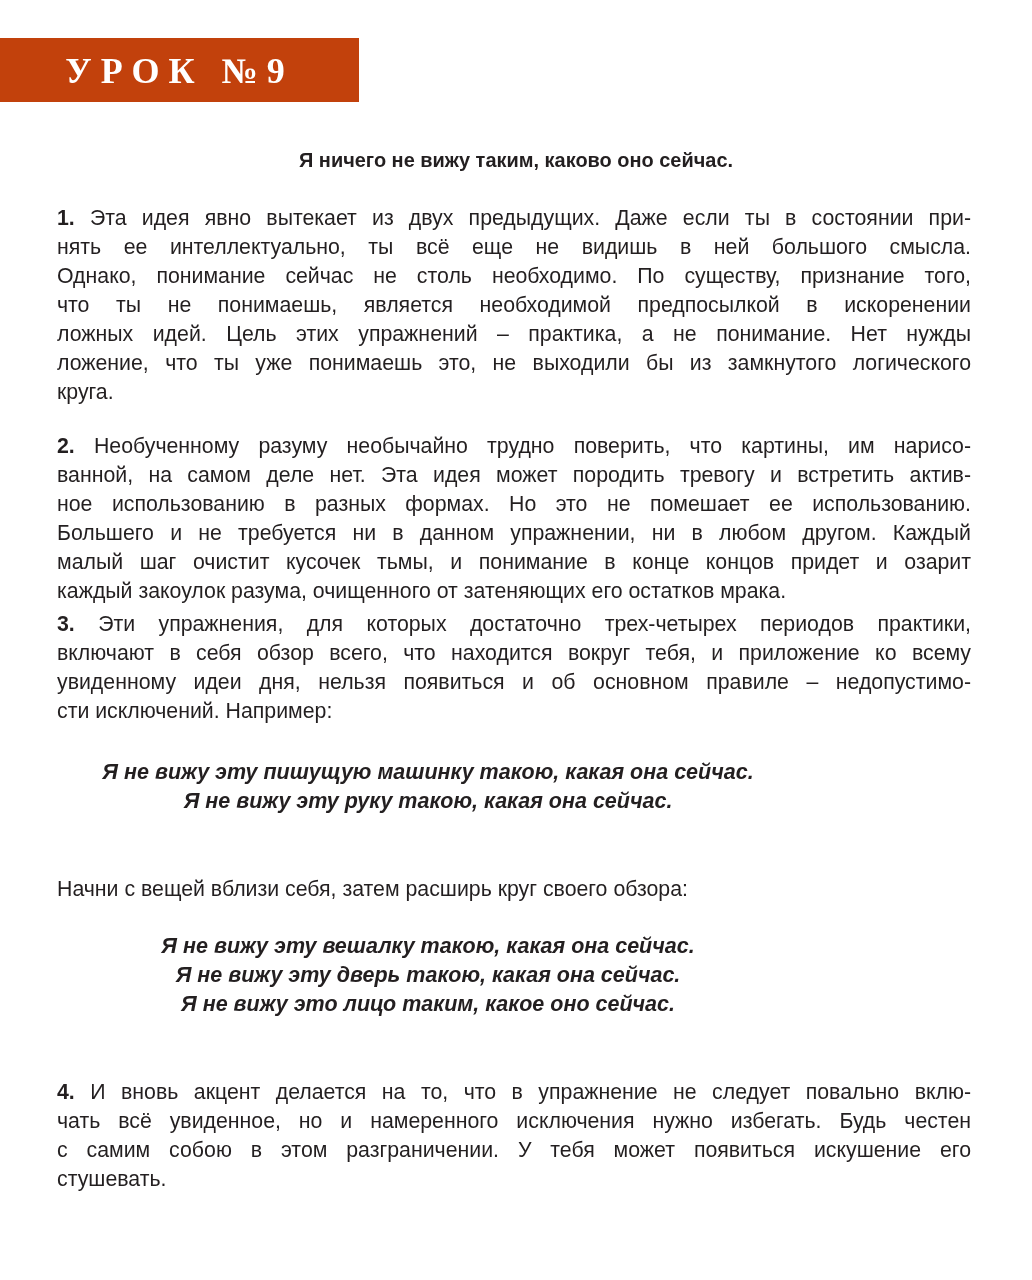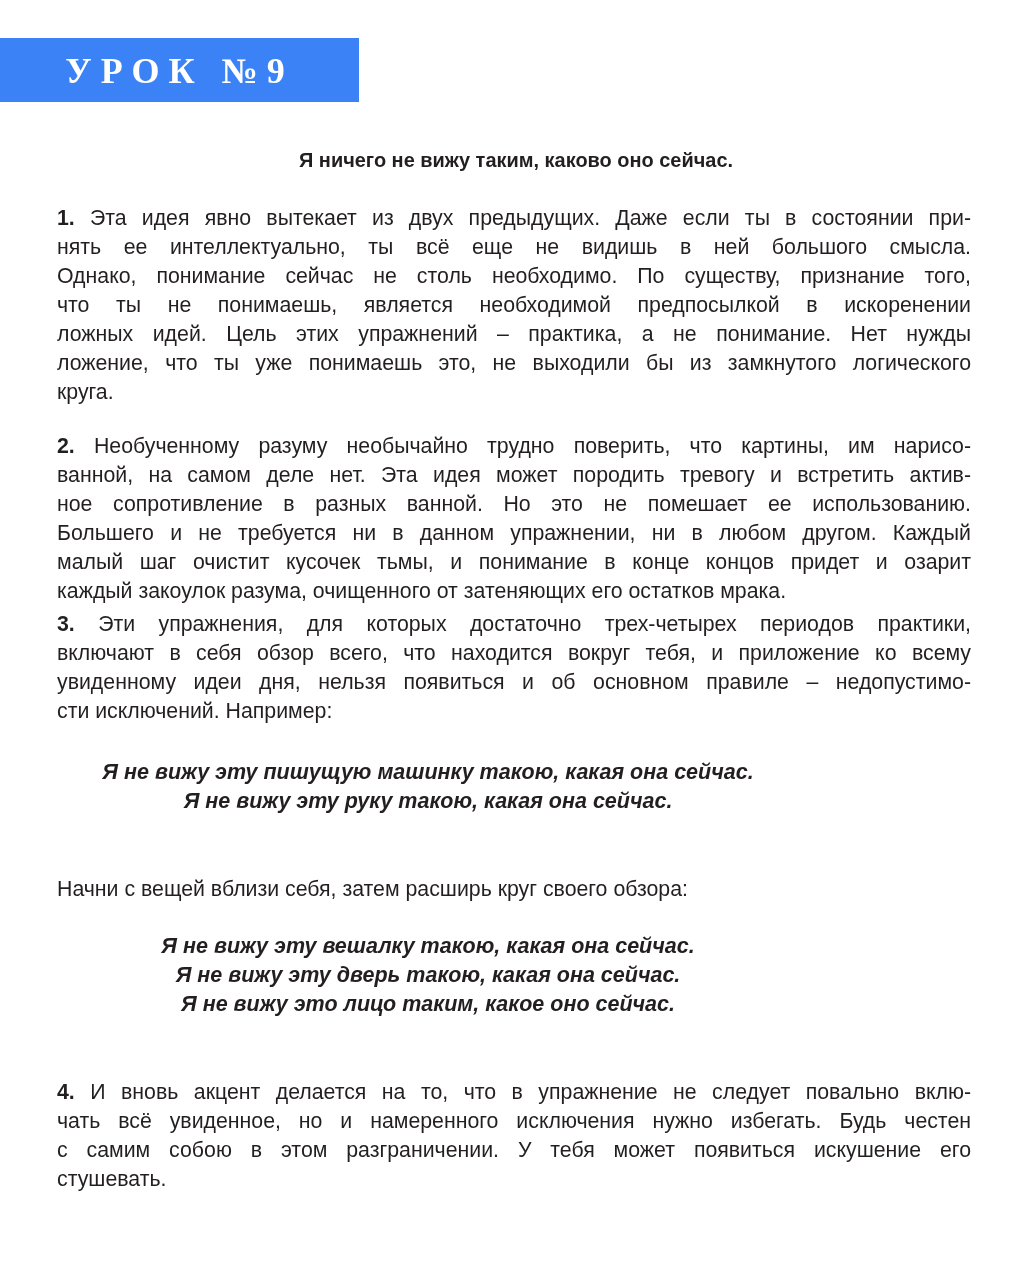--- a/index.html
+++ b/index.html
@@ -14,21 +14,21 @@
       overflow: hidden;
       font-family: "Liberation Sans", sans-serif;
       color: #231f20;
     }
     .lesson-banner {
       position: absolute;
       left: 0;
       top: 38px;
       width: 359px;
       height: 64px;
-      background: #3b82f6;
+      background: #c2410c;
       display: flex;
       align-items: center;
       justify-content: center;
     }
     .lesson-banner-text {
       font-family: "Liberation Serif", serif;
       font-weight: bold;
       color: #ffffff;
       font-size: 36px;
       letter-spacing: 9px;
@@ -93,21 +93,21 @@
   <span class="line">Однако, понимание сейчас не столь необходимо. По существу, признание того,</span>
   <span class="line">что ты не понимаешь, является необходимой предпосылкой в искоренении</span>
   <span class="line">ложных идей. Цель этих упражнений – практика, а не понимание. Нет нужды</span>
   <span class="line">ложение, что ты уже понимаешь это, не выходили бы из замкнутого логического</span>
   <span class="line last">круга.</span>
 </div>
 
 <div class="content" style="top:432px;">
   <span class="line"><span class="num" style="font-weight:bold">2.</span><span> Необученному разуму необычайно трудно поверить, что картины, им нарисо-</span></span>
   <span class="line">ванной, на самом деле нет. Эта идея может породить тревогу и встретить актив-</span>
-  <span class="line">ное сопротивление в разных ванной. Но это не помешает ее использованию.</span>
+  <span class="line">ное использованию в разных формах. Но это не помешает ее использованию.</span>
   <span class="line">Большего и не требуется ни в данном упражнении, ни в любом другом. Каждый</span>
   <span class="line">малый шаг очистит кусочек тьмы, и понимание в конце концов придет и озарит</span>
   <span class="line last">каждый закоулок разума, очищенного от затеняющих его остатков мрака.</span>
 </div>
 
 <div class="content" style="top:610px;">
   <span class="line"><span class="num" style="font-weight:bold">3.</span><span> Эти упражнения, для которых достаточно трех-четырех периодов практики,</span></span>
   <span class="line">включают в себя обзор всего, что находится вокруг тебя, и приложение ко всему</span>
   <span class="line">увиденному идеи дня, нельзя появиться и об основном правиле – недопустимо-</span>
   <span class="line last">сти исключений. Например:</span>

